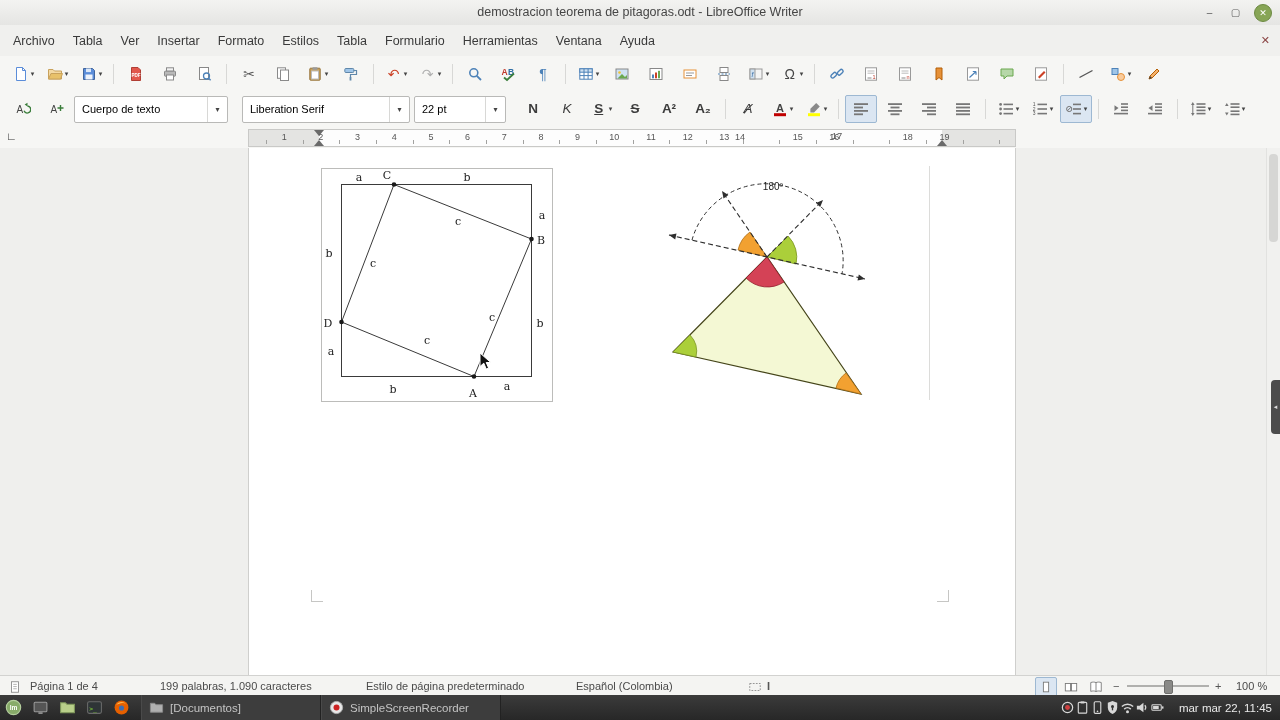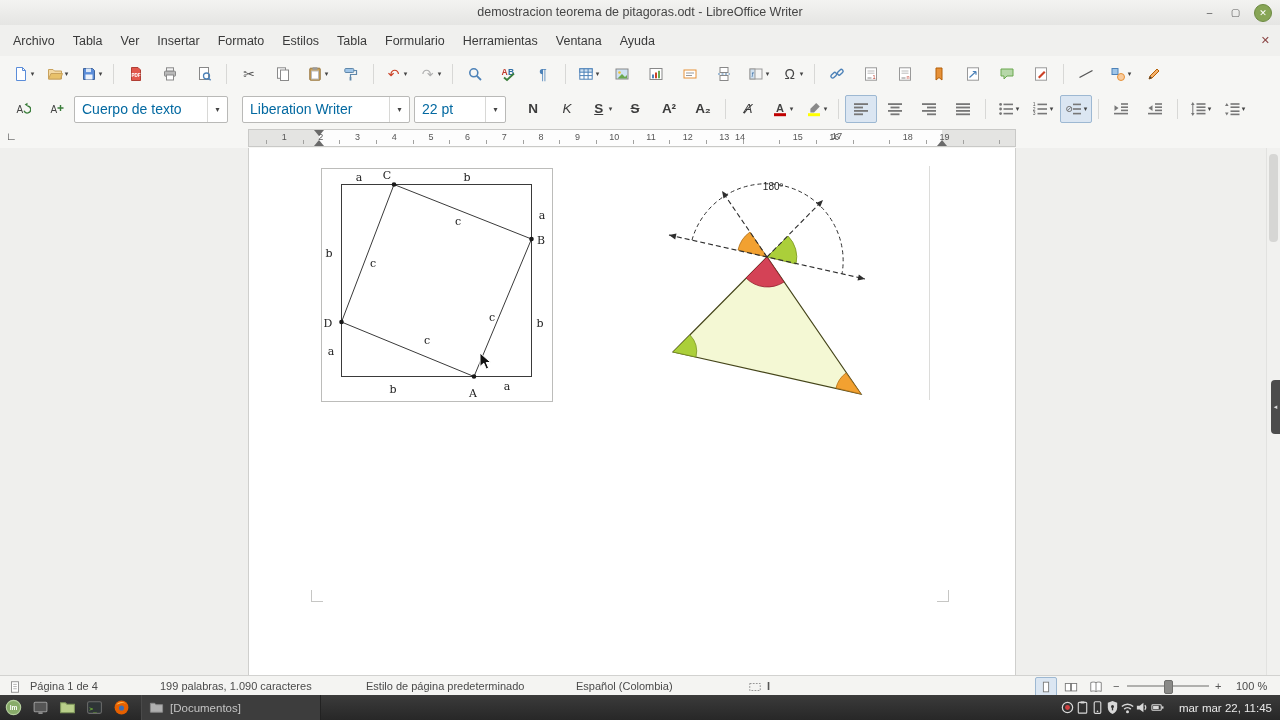--- a/index.html
+++ b/index.html
@@ -21,21 +21,21 @@
   .tbtn.active{background:#dbe6f2;border:1px solid #9db8d2;}
   .ticon{width:18px;height:18px;display:flex;align-items:center;justify-content:center;font-size:14px;line-height:1;color:#555;}
   .ticon svg{width:16px;height:16px;display:block;}
   .ticon.b{font-weight:bold;font-size:13.5px;color:#3c3c3c;}
   .ticon.i{font-style:italic;font-size:13.5px;color:#3c3c3c;}
   .ticon.u{text-decoration:underline;font-weight:bold;font-size:13.5px;color:#3c3c3c;}
   .ticon.st{text-decoration:line-through;font-weight:bold;font-size:13.5px;color:#3c3c3c;}
   .ddarrow{font-size:7px;color:#444;margin-left:1px;}
   .tsep{width:1px;height:20px;background:#d8d8d6;margin:0 5px;display:inline-block;}
   .combo{display:flex;align-items:center;border:1px solid #b9b9b7;background:#fff;height:25px;border-radius:2px;margin-right:4px;}
-  .combo .val{padding:0 7px;font-size:14px;color:#0369a1;white-space:nowrap;overflow:hidden;flex:1;}
+  .combo .val{padding:0 7px;font-size:11px;color:#000000;white-space:nowrap;overflow:hidden;flex:1;}
   .combo .arrow{width:19px;height:100%;border-left:1px solid #d8d8d6;display:flex;align-items:center;justify-content:center;font-size:8px;color:#444;}
   
   .ruler-row{position:absolute;top:127px;left:0;right:0;height:21px;background:#f6f6f4;border-bottom:1px solid #d8d8d6;}
   .tabsel{position:absolute;left:6px;top:3px;font-size:11px;color:#333;font-weight:bold;}
   .ruler{position:absolute;left:248px;top:2px;width:766px;height:16px;background:#e4e4e2;border:1px solid #c9c9c7;}
   .ruler-white{position:absolute;left:70px;width:623px;top:0;bottom:0;background:#fdfdfd;}
   .rnum{position:absolute;top:2px;width:16px;text-align:center;font-size:9px;color:#555;}
   .rtick{position:absolute;bottom:2px;width:1px;height:4px;background:#a2a2a0;}
   .indent{position:absolute;width:0;height:0;}
   .ind-down{border-left:5px solid transparent;border-right:5px solid transparent;border-top:6px solid #6a6a6a;top:0;}
@@ -395,21 +395,21 @@
               <text x="1.5" y="11.5" font-size="10" fill="#444" font-family="sans-serif">A</text>
               <path d="M11.5,4 V10 M8.5,7 H14.5" stroke="#3a7d3a" stroke-width="1.4"></path>
             </svg>
           </span>
         </div>
         <div class="combo" style="width: 152px;">
           <span class="val">Cuerpo de texto</span>
           <span class="arrow">▾</span>
         </div>
         <div class="combo" style="width: 166px; margin-left: 10px;">
-          <span class="val">Liberation Writer</span>
+          <span class="val">Liberation Serif</span>
           <span class="arrow">▾</span>
         </div>
         <div class="combo" style="width: 90px; margin-right: 10px;">
           <span class="val">22 pt</span>
           <span class="arrow">▾</span>
         </div>
         <div class="tbtn">
           <span class="ticon b">N</span>
         </div>
         <div class="tbtn">
@@ -793,20 +793,29 @@
       </div>
     <div class="tb-wins" id="tb-windows">
         <div class="tb-win">
           <span class="gicon">
             <svg viewBox="0 0 16 16">
               <path d="M1.5,3.5 H6 L7.5,5 H14.5 V13 H1.5 Z" fill="#b0b0b0" stroke="#8a8a8a"></path>
             </svg>
           </span>
           <span class="lbl">[Documentos]</span>
         </div>
+        <div class="tb-win">
+          <span class="gicon">
+            <svg viewBox="0 0 16 16">
+              <circle cx="8" cy="8" r="6.5" fill="#e8e8e8" stroke="#b0b0b0"></circle>
+              <circle cx="8" cy="8" r="3.2" fill="#cc2222"></circle>
+            </svg>
+          </span>
+          <span class="lbl">SimpleScreenRecorder</span>
+        </div>
       </div>
     <div class="tray">
       <span class="btnrow" id="tb-tray">
           <span class="gicon">
             <svg viewBox="0 0 16 16">
               <circle cx="8" cy="8" r="5.5" fill="none" stroke="#d8d8d8" stroke-width="1.3"></circle>
               <circle cx="8" cy="8" r="2.6" fill="#d04040"></circle>
             </svg>
           </span>
           <span class="gicon">

